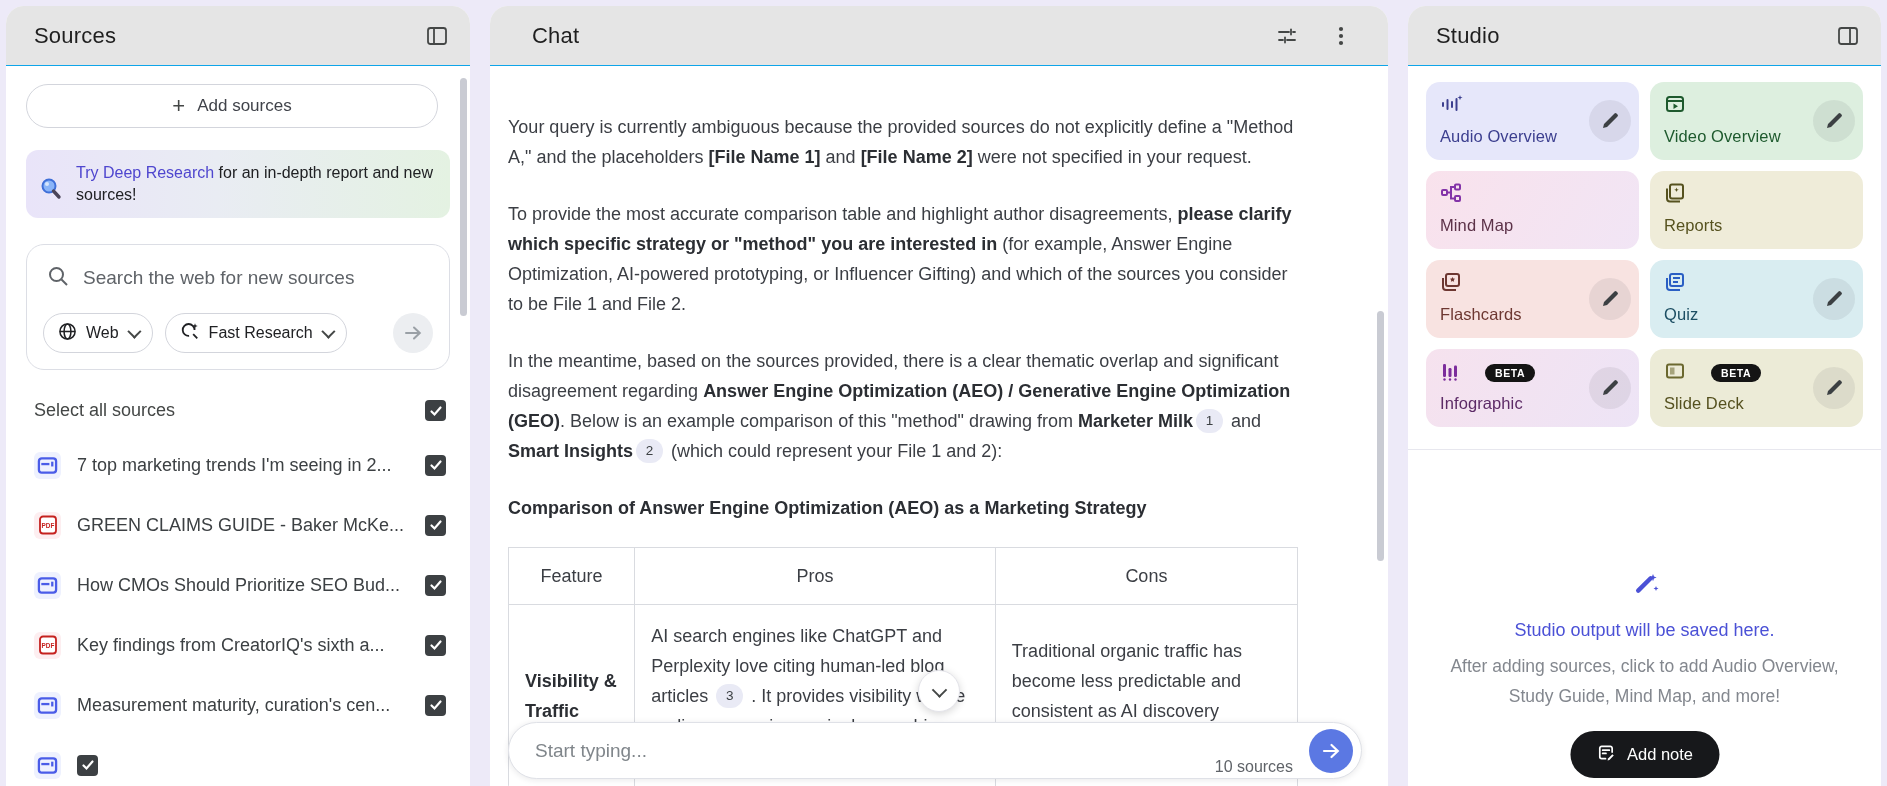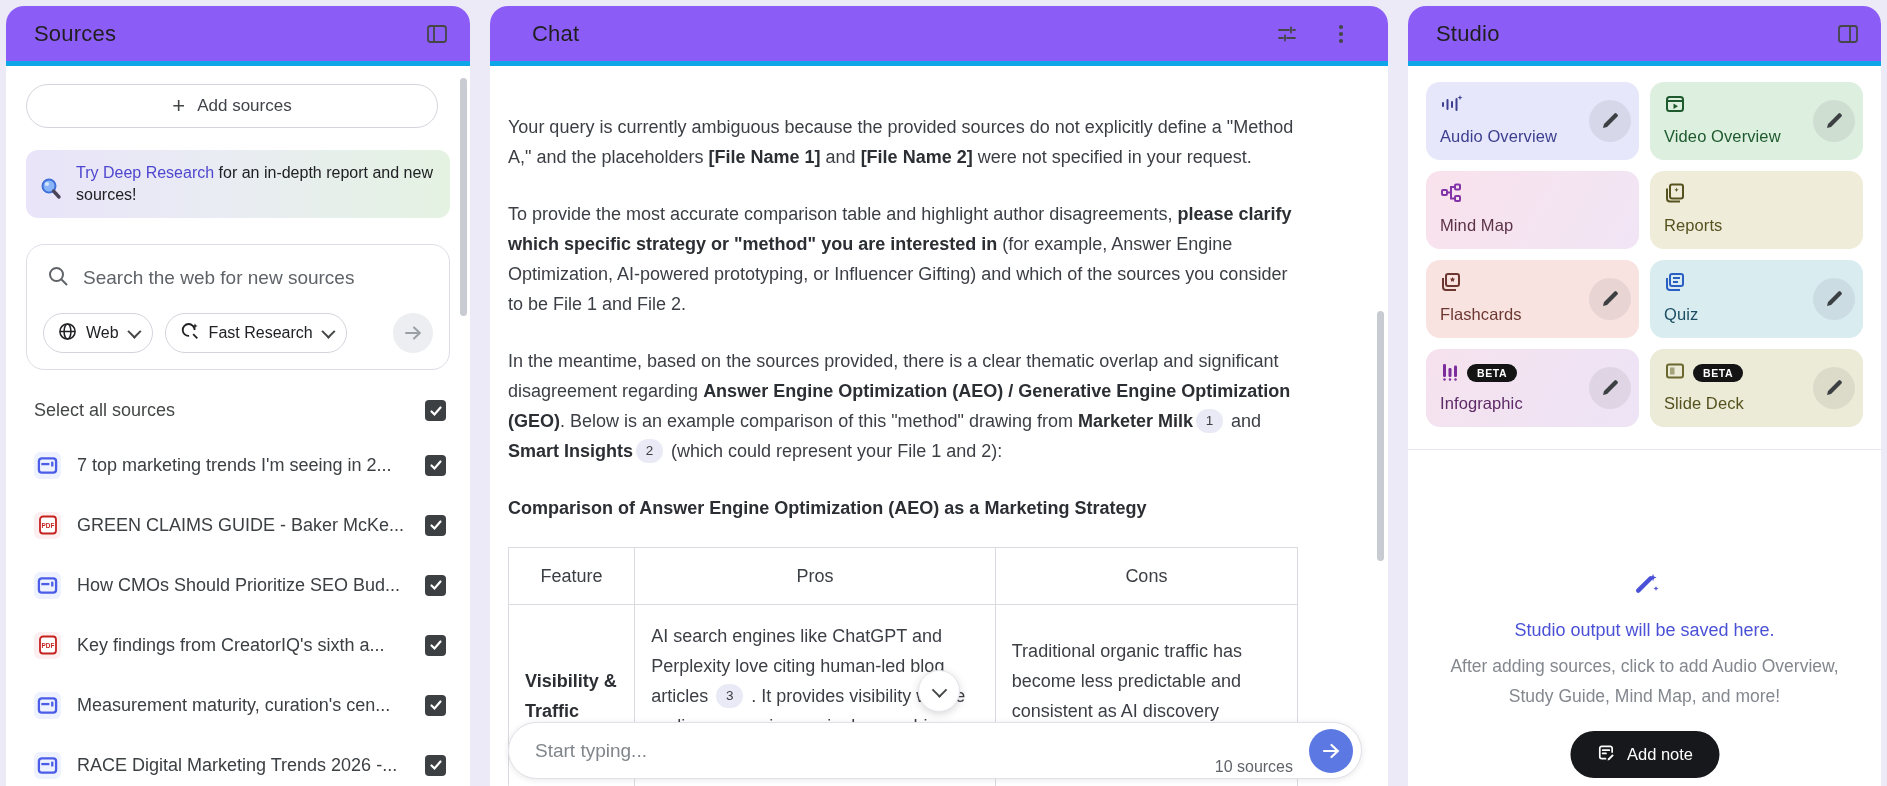--- a/index.html
+++ b/index.html
@@ -6,21 +6,21 @@
   html,body { width:1887px; height:786px; overflow:hidden; }
   body {
     font-family:"Liberation Sans", sans-serif;
     background:#edeaf8;
     color:#1f1f1f;
   }
   .app { display:flex; width:1887px; height:786px; padding:6px 6px 0 6px; gap:20px; }
   .panel { background:#fff; border-radius:18px 18px 0 0; position:relative; height:780px; overflow:hidden; }
   .panel-header {
     height:60px; display:flex; align-items:center; justify-content:space-between;
-    padding:0 20px 0 28px; border-bottom:5px solid #0ea5e9; background:#8b5cf6; position:relative; z-index:5;
+    padding:0 20px 0 28px; border-bottom:1px solid #0ea5e9; background:#e5e5e5; position:relative; z-index:5;
   }
   .panel-title { font-size:22px; color:#1f1f1f; letter-spacing:.2px; }
   .hicon { width:26px; height:26px; display:flex; align-items:center; justify-content:center; cursor:pointer; color:#444746; }
   .hicon svg { display:block; }
 
   
   .sources-panel { width:464px; flex:none; }
   .sources-body { padding:18px 20px 0 20px; }
   .add-sources-btn {
     width:412px; height:44px; border:1px solid #d3d5dc; border-radius:24px; background:#fff;
@@ -105,21 +105,21 @@
   .chat-input { flex:1; border:none; outline:none; font-size:19px; color:#3c4043; font-family:"Liberation Sans",sans-serif; }
   .chat-input::placeholder { color:#80868b; opacity:1; }
   .sources-count { font-size:16px; color:#5f6368; white-space:nowrap;margin-top:32px; }
   .send-btn { width:44px; height:44px; border-radius:50%; border:none; background:#5b78e3; color:#fff;
     display:flex; align-items:center; justify-content:center; cursor:pointer; flex:none; }
 
   
   .studio-panel { width:473px; flex:none; }
   .studio-cards { display:grid; grid-template-columns:1fr 1fr; gap:11px; padding:16px 18px 18px 18px; }
   .studio-card { height:78px; border-radius:14px; padding:11px 12px 10px 14px; position:relative; cursor:pointer; }
-  .card-toprow { display:flex; align-items:center; gap:7px; height:26px; }
+  .card-toprow { display:flex; align-items:center; gap:25px; height:26px; }
   .card-label { margin-top:8px; font-size:16.5px; font-weight:500; letter-spacing:.1px; }
   .beta-badge { background:#141414; color:#fff; font-size:10.5px; font-weight:700; letter-spacing:.6px;
     border-radius:999px; padding:4px 10px; line-height:1; }
   .pencil-btn { position:absolute; right:8px; top:50%; transform:translateY(-50%);
     width:42px; height:42px; border-radius:50%; background:rgba(40,40,50,.08);
     display:flex; align-items:center; justify-content:center; cursor:pointer; }
   .t-audio { background:#e6e7fa; } .t-audio .card-label { color:#3c3f8f; }
   .t-video { background:#ddefdf; } .t-video .card-label { color:#1e5a2e; }
   .t-mindmap { background:linear-gradient(120deg,#f9e2ec,#f1e5f5); } .t-mindmap .card-label { color:#5c3248; }
   .t-reports { background:#efecd9; } .t-reports .card-label { color:#56521f; }
@@ -304,21 +304,20 @@
         </div>
 
         <div class="source-row">
           <span class="src-icon web">
             <svg width="21" height="21" viewBox="0 0 22 22" fill="none" stroke="#4a5ce8" stroke-width="2.4">
               <rect x="2" y="3.5" width="18" height="15" rx="3"></rect>
                 <line x1="4.5" y1="9.5" x2="13" y2="9.5"></line>
                 <line x1="16" y1="7" x2="16" y2="12"></line>
             </svg>
           </span>
-          <span class="source-title">RACE Digital Marketing Trends 2026 -...</span>
           <span class="checkbox">
             <svg width="14" height="14" viewBox="0 0 14 14" fill="none" stroke="#fff" stroke-width="2.2" stroke-linecap="round">
                 <polyline points="2.5,7.5 5.5,10.5 11.5,3.5"></polyline>
               </svg>
           </span>
         </div>
 
       </div>
     </div>
     <div class="vthumb sources-thumb"></div>

